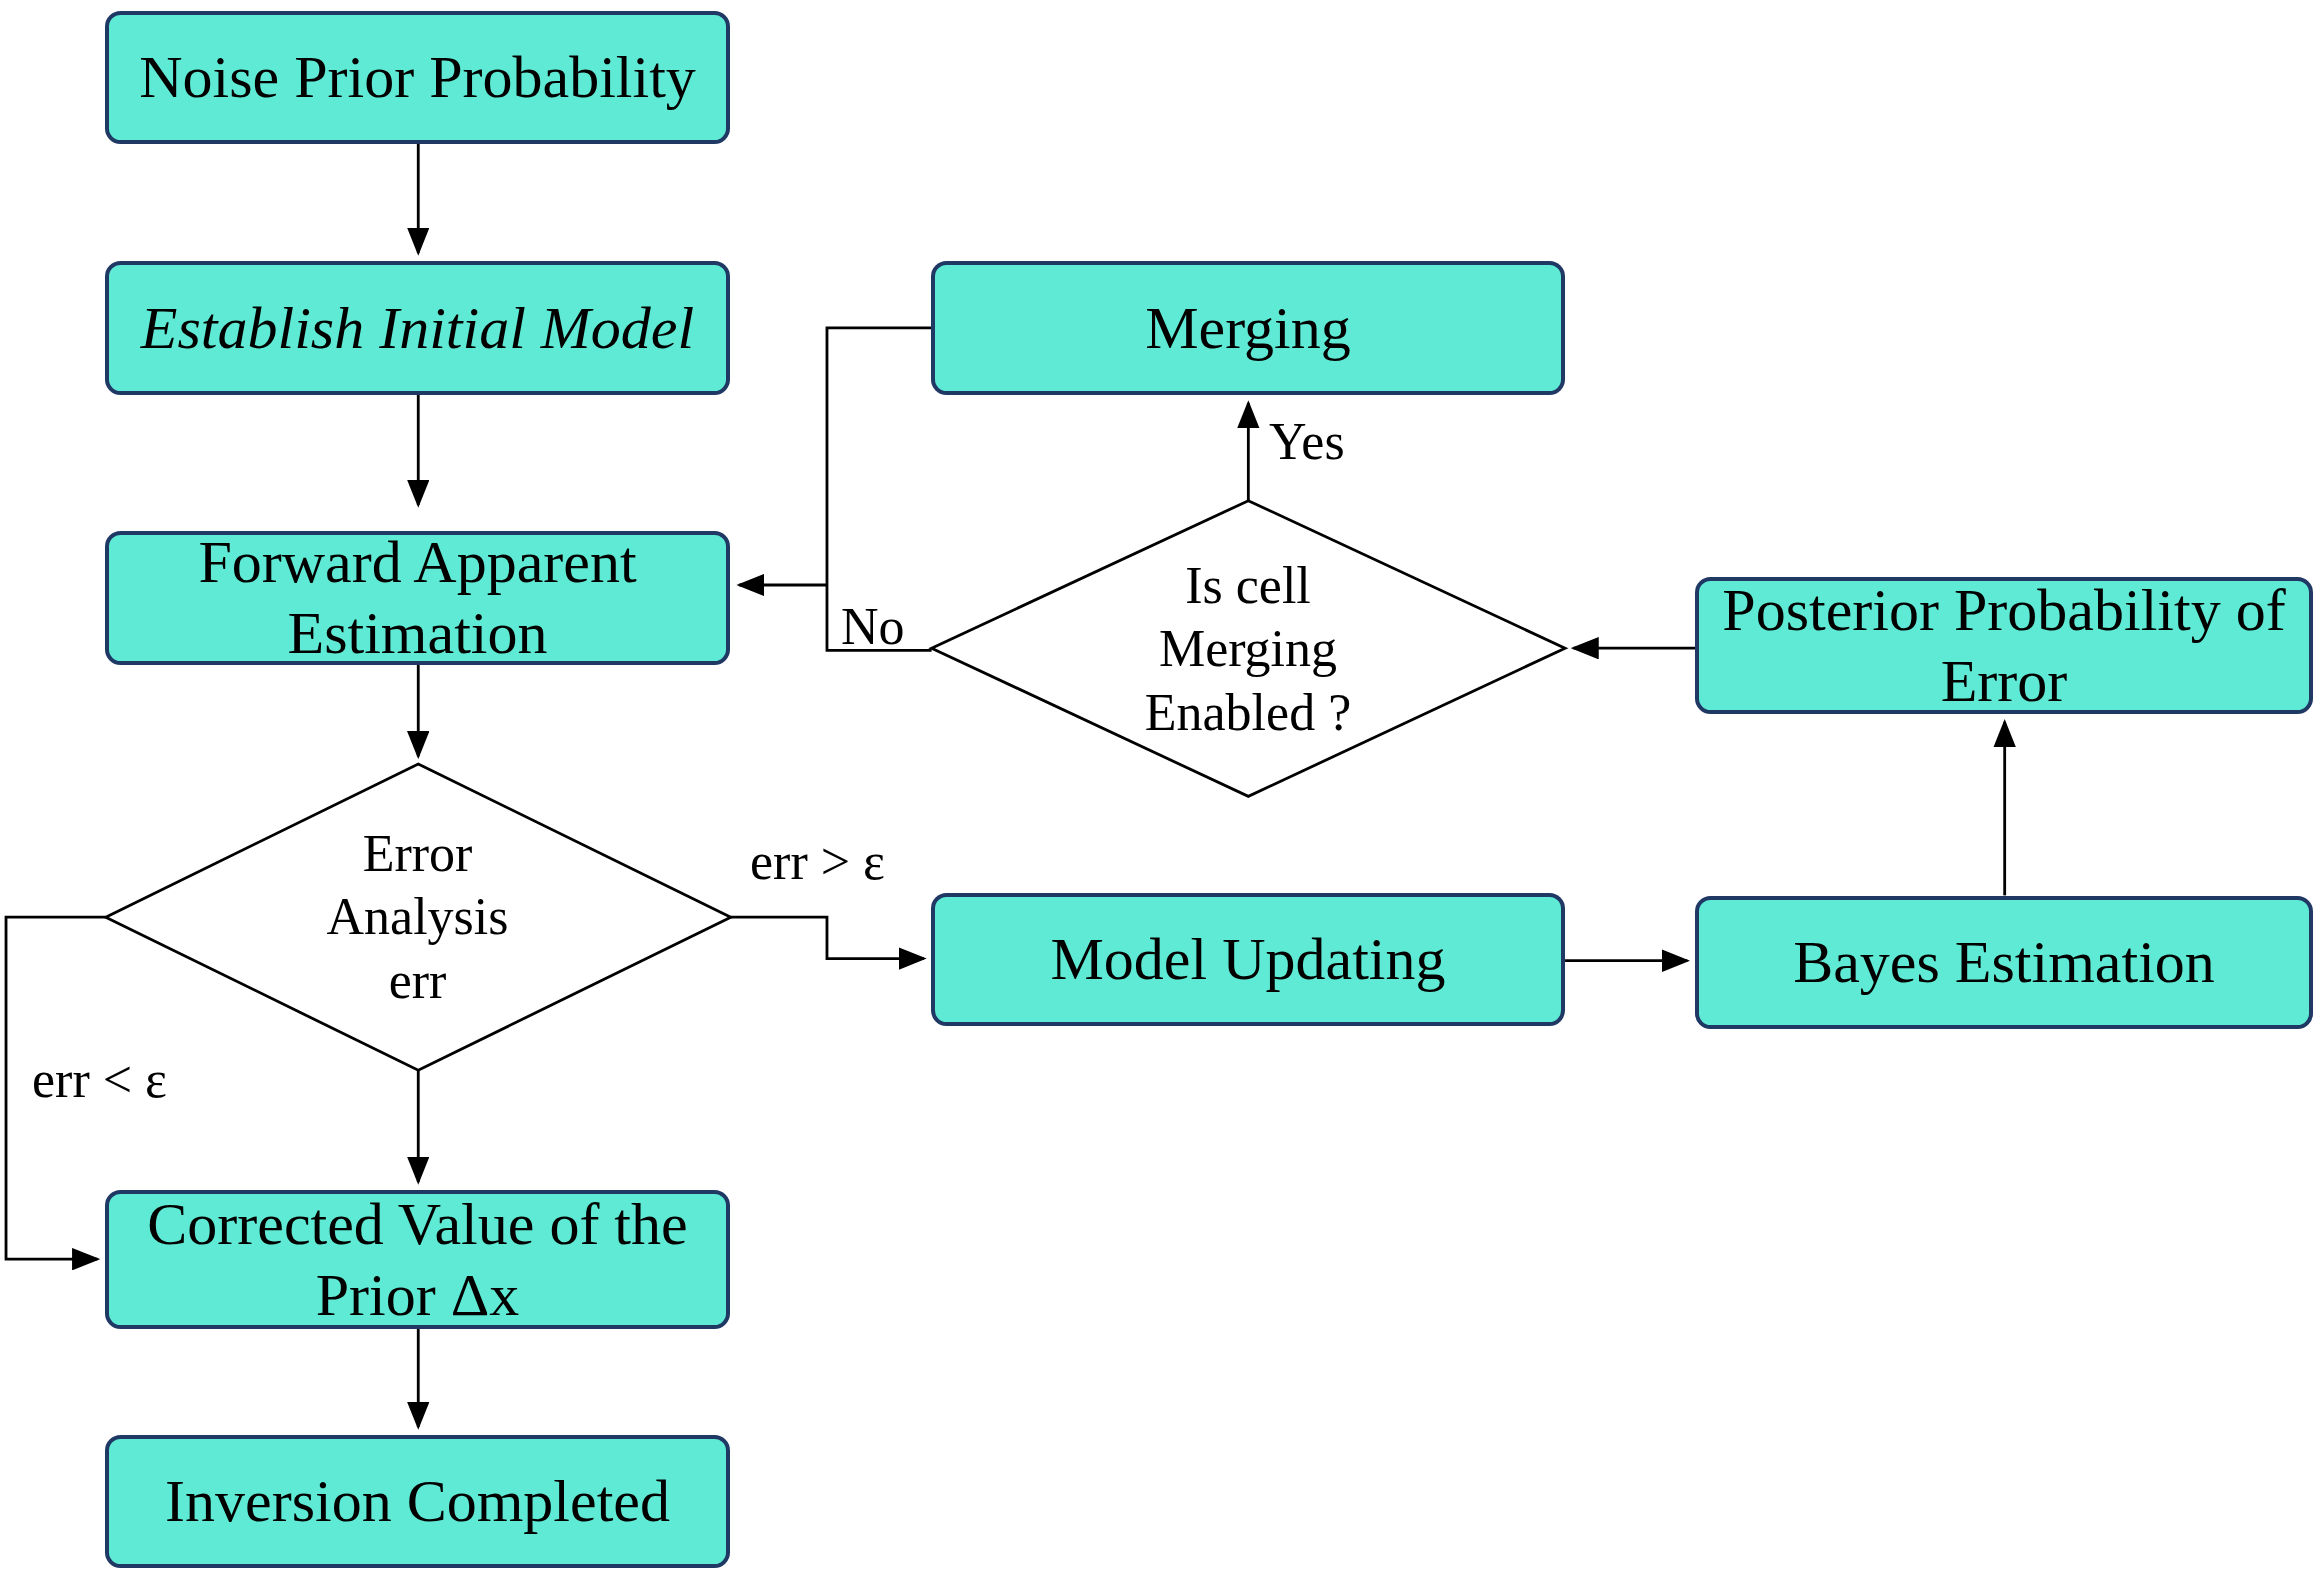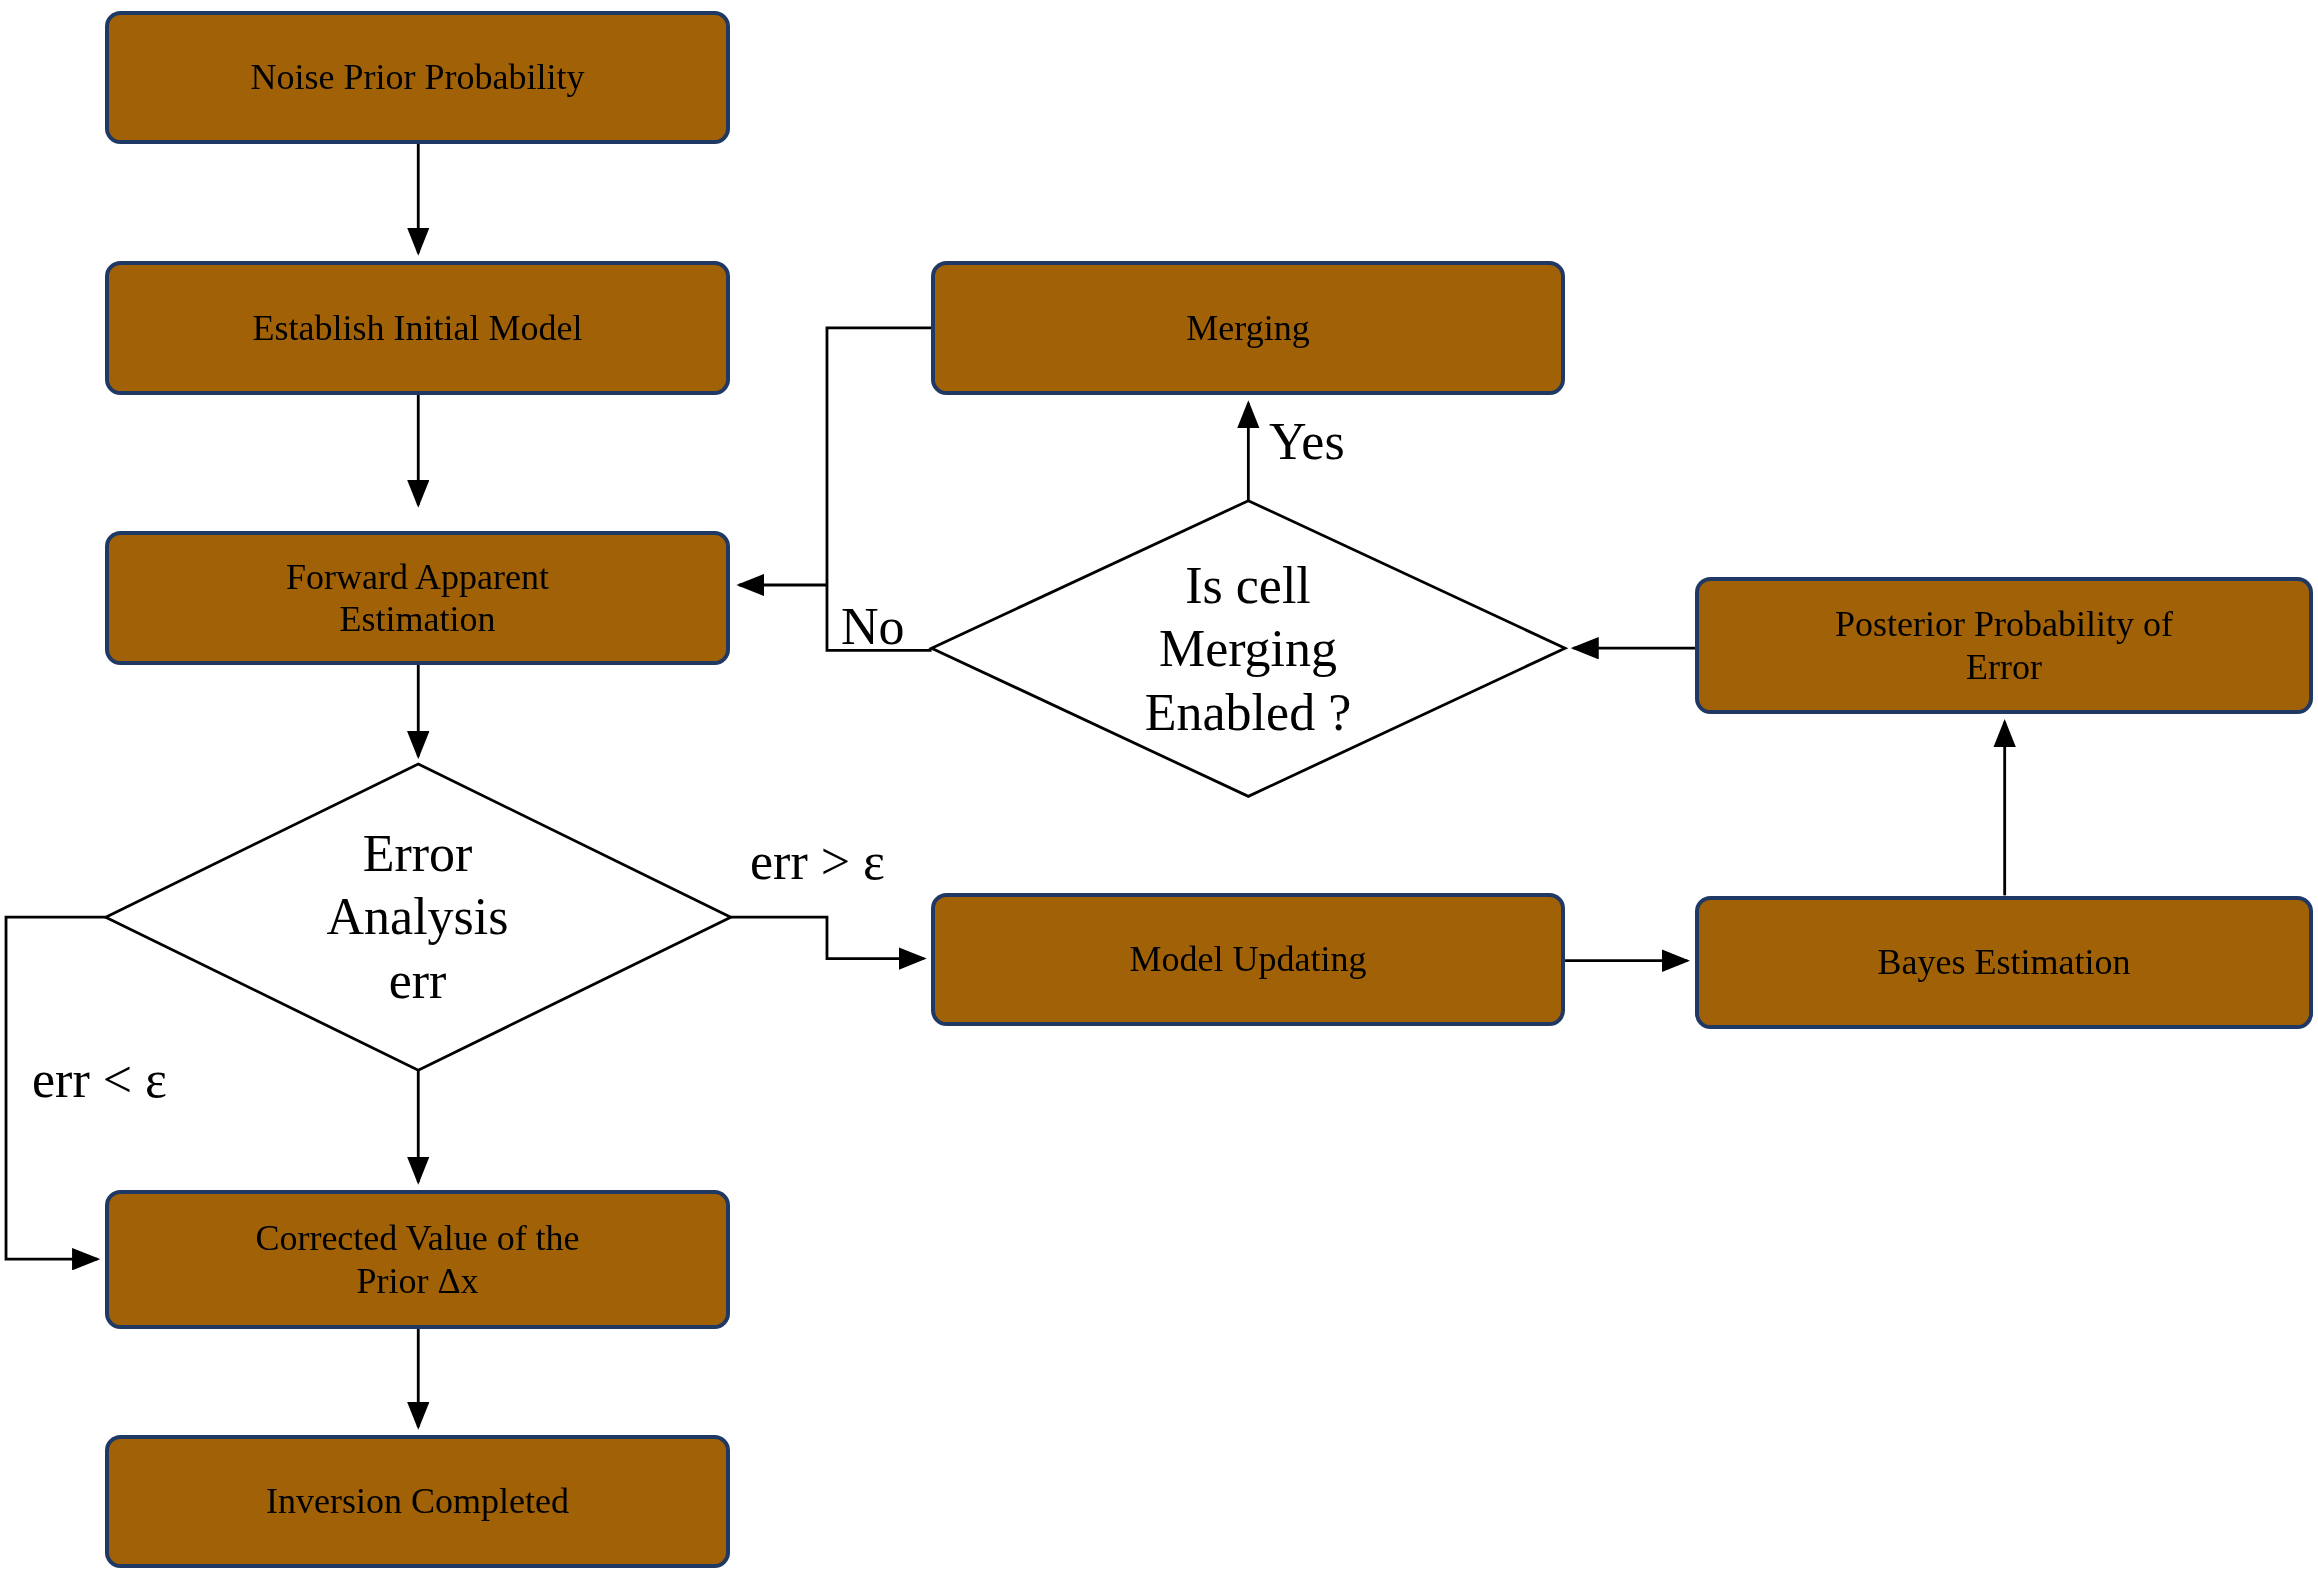--- a/index.html
+++ b/index.html
@@ -8,27 +8,27 @@
     background: #ffffff;
     font-family: "Liberation Serif", serif;
     color: #000000;
   }
   .canvas { position: relative; width: 2319px; height: 1578px; overflow: hidden; }
   svg.wires { position: absolute; left: 0; top: 0; }
   .wire { stroke: #000000; stroke-width: 4; fill: none; }
   .diamond { fill: #ffffff; stroke: #000000; stroke-width: 4; }
   .node {
     position: absolute; box-sizing: border-box;
-    background: #a16207;
+    background: #5eead4;
     border: 4.9px solid #1f3864;
     border-radius: 15.5px;
     display: flex; flex-direction: column;
     align-items: center; justify-content: center;
     text-align: center;
-    font-size: 36px; line-height: 1.18;
+    font-size: 60px; line-height: 1.18;
     white-space: nowrap;
   }
   .dtext {
     position: absolute;
     display: flex; flex-direction: column;
     align-items: center; justify-content: center;
     text-align: center;
     font-size: 52px; line-height: 1.22;
     pointer-events: none;
   }
@@ -68,21 +68,21 @@
     <path class="wire" marker-end="url(#arrowhead)" d="M1777 713 L1777 574"></path>
 
     <polygon class="diamond" points="595,1088 1040,1306 595,1524 150,1306"></polygon>
     <polygon class="diamond" points="1777,713 2228,923 1777,1134 1326,923"></polygon>
   </svg>
 
   <div class="node" style="left:105px; top:10.5px; width:625px; height:133px;">
     <span>Noise Prior Probability</span>
   </div>
 
-  <div class="node" style="left:105px; top:261px; width:625px; height:134px;">
+  <div class="node" style="left:105px; top:261px; width:625px; height:134px;font-style:italic;">
     <span>Establish Initial Model</span>
   </div>
 
   <div class="node" style="left:105px; top:531px; width:625px; height:134px;">
     <span>Forward Apparent</span>
     <span>Estimation</span>
   </div>
 
   <div class="node" style="left:105px; top:1190px; width:625px; height:139px;">
     <span>Corrected Value of the</span>

